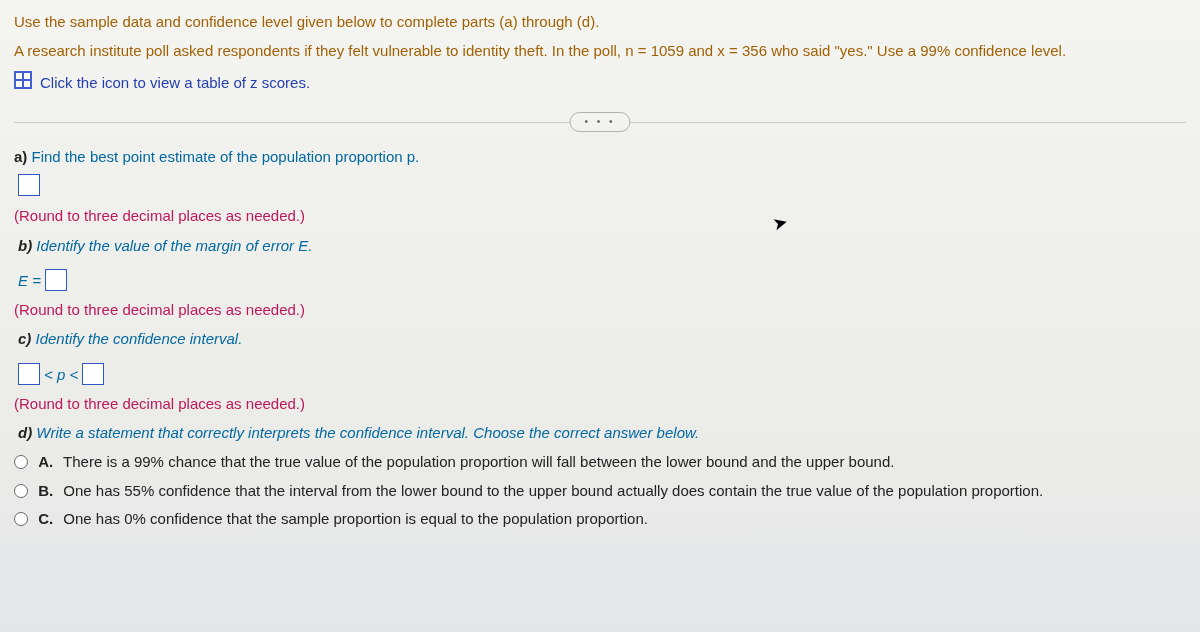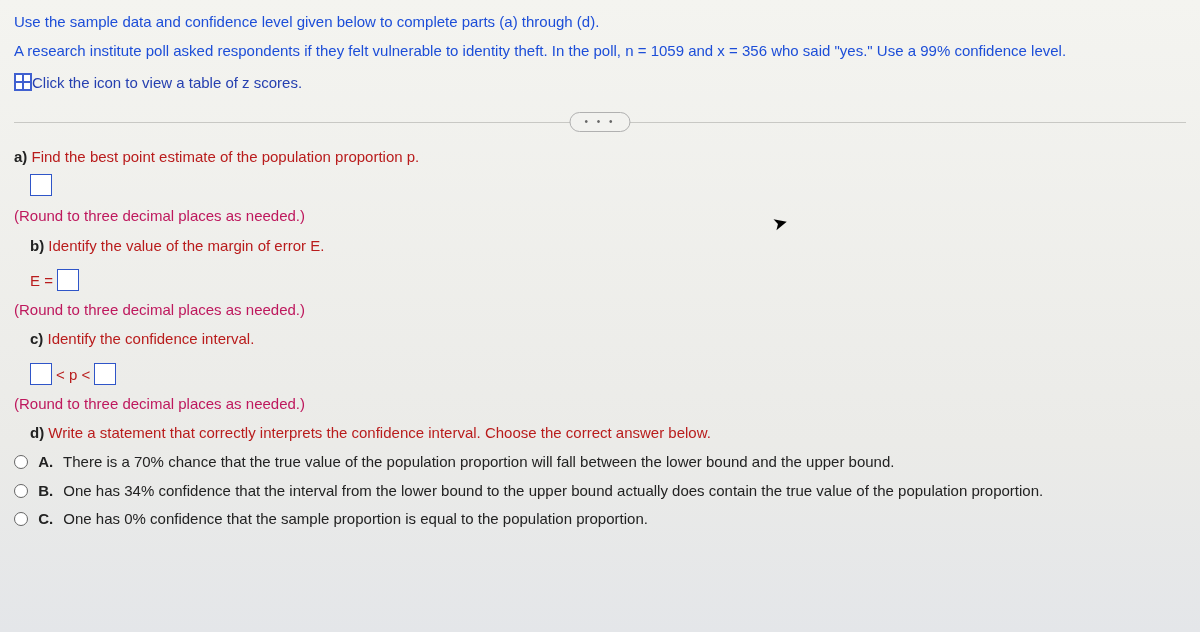--- a/index.html
+++ b/index.html
@@ -8,24 +8,24 @@
     padding: 10px 14px;
     width: 1200px;
     height: 632px;
     font-family: Arial, Helvetica, sans-serif;
     font-size: 15px;
     color: #222;
     background: linear-gradient(180deg, #f4f4f0 0%, #ebebe8 70%, #e4e6e9 100%);
     line-height: 1.55;
     position: relative;
   }
-  .intro { color: #1d4ed8; margin-bottom: 6px; }
+  .intro { color: #a16207; margin-bottom: 6px; }
   .link-row {
     display: flex;
-    align-items: center;
+    gap: 8px;
     margin-top: 8px;
   }
   .table-icon {
     width: 18px; height: 18px;
     border: 1px solid #4060d0;
     display: inline-flex;
     flex-wrap: wrap;
     background: #fff;
   }
   .table-icon span {
@@ -54,31 +54,31 @@
     padding: 0 14px;
     font-size: 10px;
     letter-spacing: 3px;
     color: #666;
     line-height: 18px;
     height: 20px;
     cursor: pointer;
   }
   .section { margin-top: 8px; }
   .part-label { color: #222; font-weight: bold; }
-  .dark-text { color: #b91c1c; }
+  .dark-text { color: #0369a1; }
   .input-box {
     display: inline-block;
     width: 22px;
     height: 22px;
     border: 1px solid #2f55c8;
     background: #fff;
     vertical-align: -4px;
   }
   .hint { color: #be185d; }
-  .block { margin: 6px 16px; }
+  .block { margin: 6px 4px; font-style: italic; }
   .inline-eq { display: inline-flex; align-items: center; gap: 4px; }
   .radio {
     display: inline-block;
     width: 14px; height: 14px;
     border: 1.5px solid #666;
     border-radius: 50%;
     background: #fff;
     vertical-align: -2px;
     margin-right: 6px;
     cursor: pointer;
@@ -151,26 +151,26 @@
 
 
 <div class="block">
   <span class="part-label">d)</span>
   <span class="dark-text">Write a statement that correctly interprets the confidence interval. Choose the correct answer below.</span>
 </div>
 
 <div class="opt-row">
   <span class="radio"></span>
   <span class="opt-label">A.</span>
-  <span>There is a 70% chance that the true value of the population proportion will fall between the lower bound and the upper bound.</span>
+  <span>There is a 99% chance that the true value of the population proportion will fall between the lower bound and the upper bound.</span>
 </div>
 <div class="opt-row">
   <span class="radio"></span>
   <span class="opt-label">B.</span>
-  <span>One has 34% confidence that the interval from the lower bound to the upper bound actually does contain the true value of the population proportion.</span>
+  <span>One has 55% confidence that the interval from the lower bound to the upper bound actually does contain the true value of the population proportion.</span>
 </div>
 <div class="opt-row">
   <span class="radio"></span>
   <span class="opt-label">C.</span>
   <span>One has 0% confidence that the sample proportion is equal to the population proportion.</span>
 </div>
 
 <div class="cursor-arrow">➤</div>
 
 

